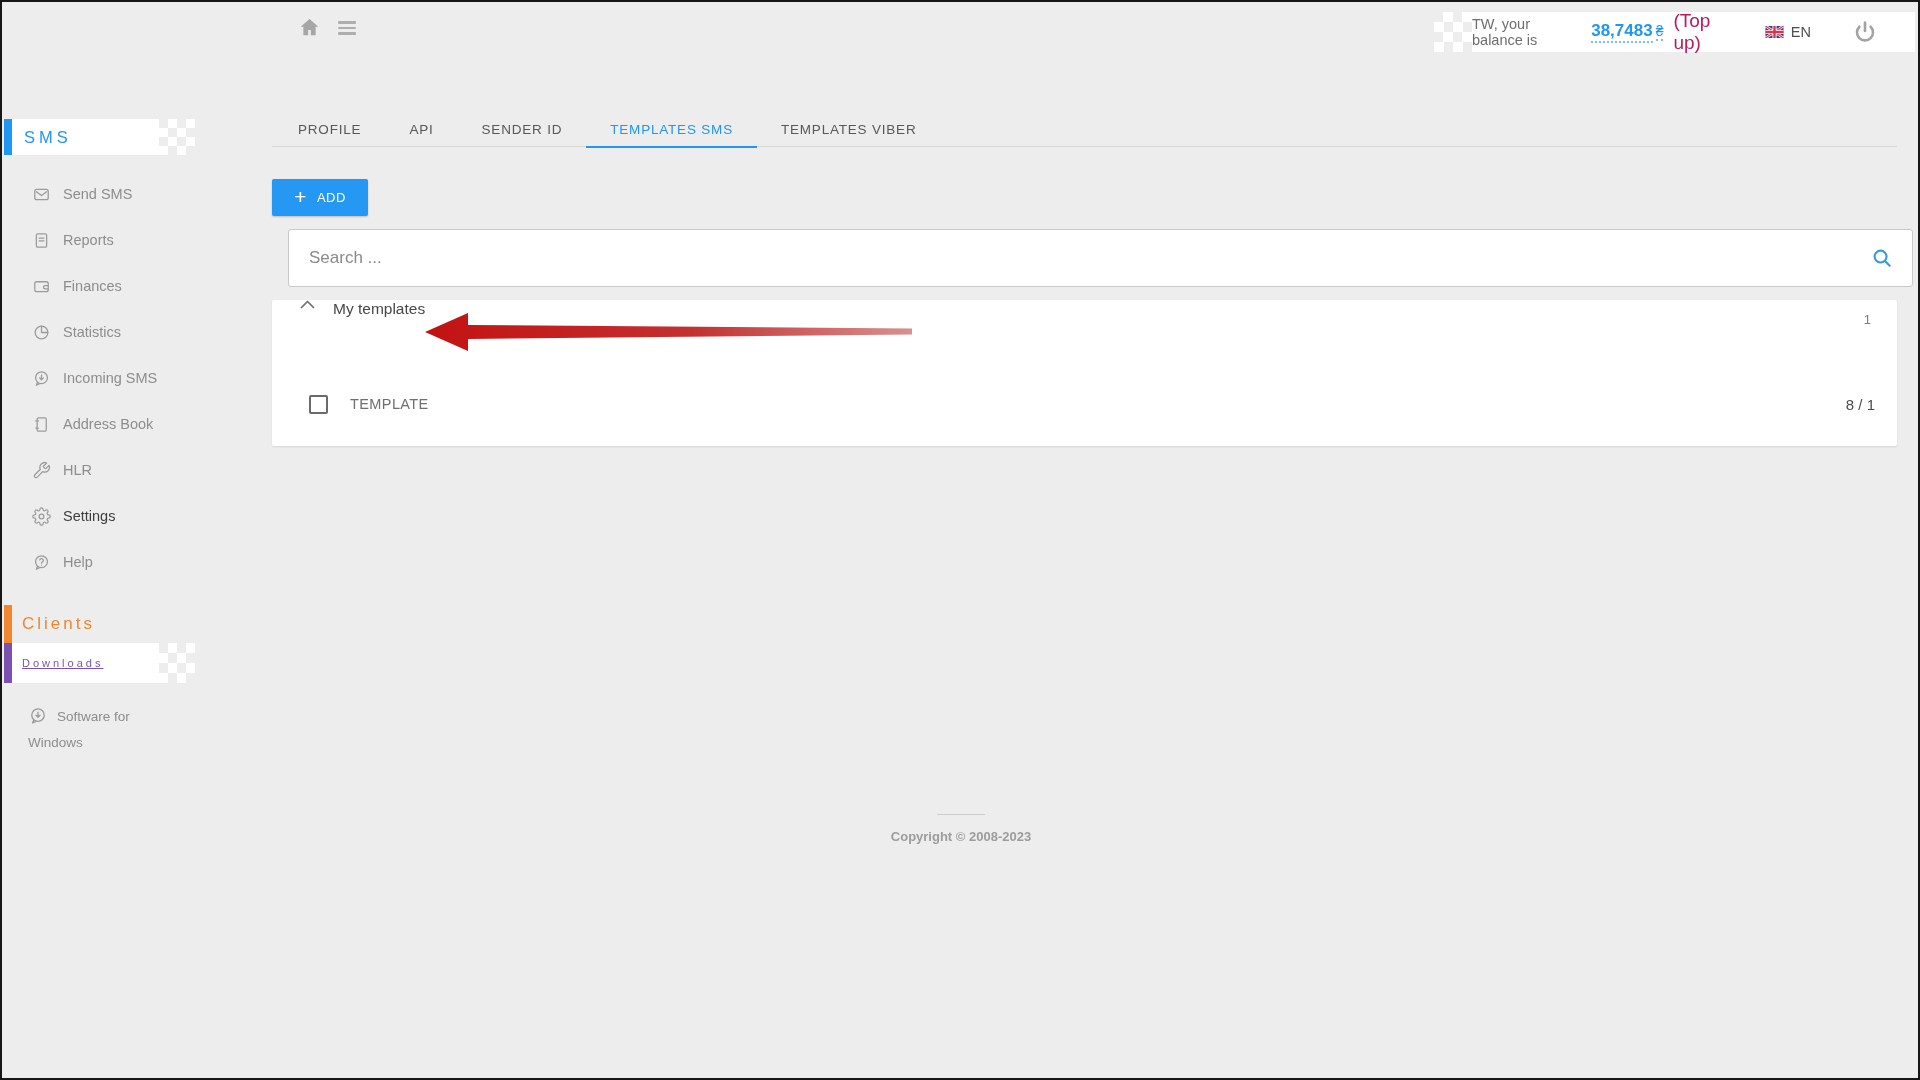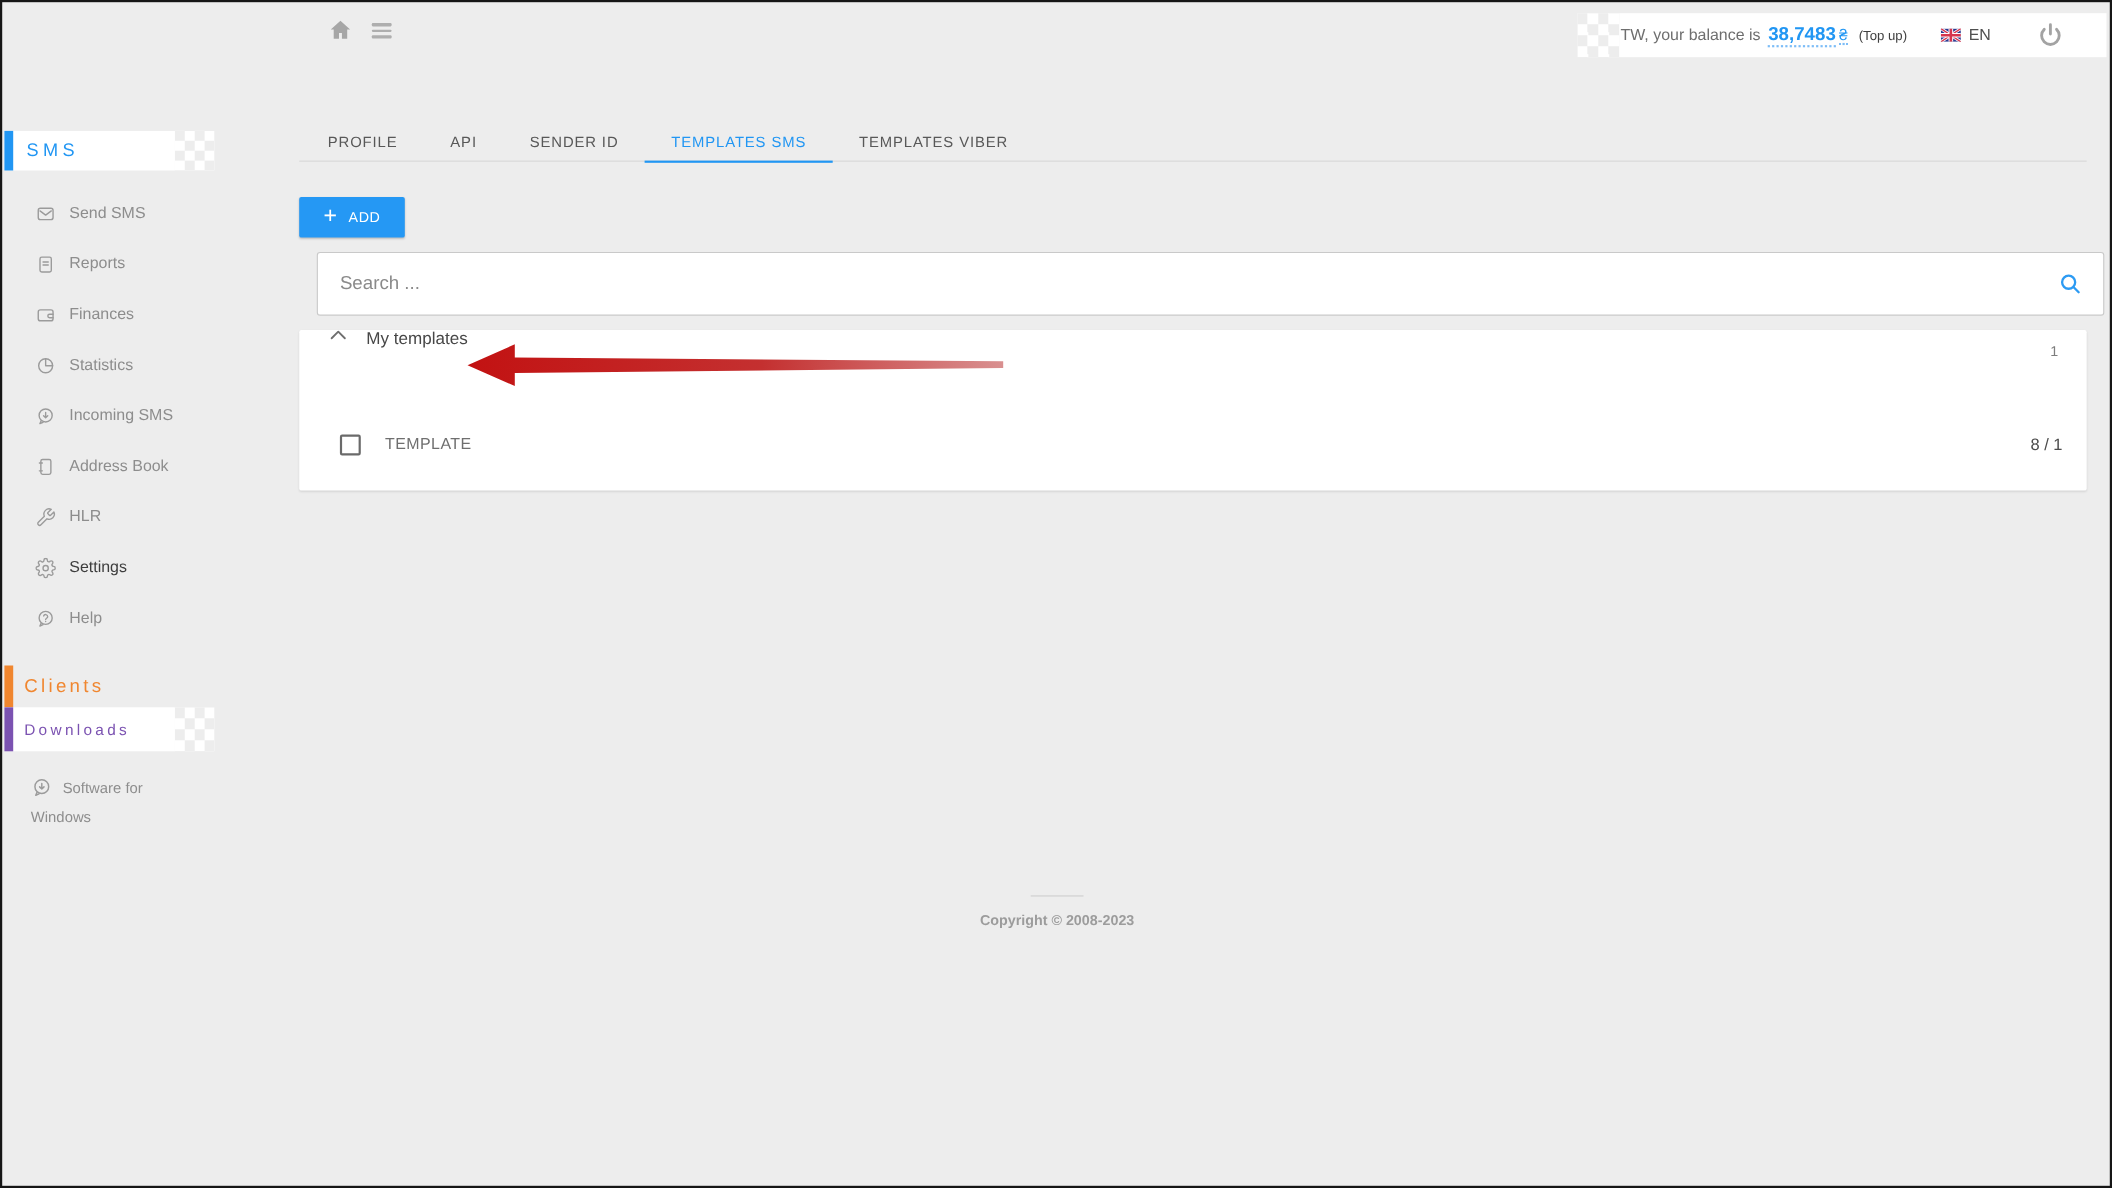--- a/index.html
+++ b/index.html
@@ -9,43 +9,43 @@
   
   .icon-btn { position:absolute; cursor:pointer; }
   .home-btn { left:296px; top:14px; }
   .menu-btn { left:336px; top:19px; width:18px; display:flex; flex-direction:column; gap:3px; }
   .menu-btn i { display:block; height:2.6px; background:#aeaeae; border-radius:1px; }
 
   .balance-checker { position:absolute; left:1432px; top:10px; width:38px; height:40px;
     background-image:conic-gradient(#fff 25%, transparent 0 50%, #fff 0 75%, transparent 0);
     background-size:19px 20px; }
   .balance-box { position:absolute; left:1470px; top:10px; width:443px; height:40px; background:#fff;
-    display:flex; align-items:center; justify-content:center; padding-right:38px; }
+    display:flex; align-items:center; justify-content:flex-end; padding-right:38px; }
   .balance-text { color:#6e6e6e; font-size:14.5px; margin-right:7px; }
   .balance-value { color:#2196F3; font-weight:bold; font-size:17px; border-bottom:2px dotted #7dbdf7; cursor:pointer; }
   .balance-cur { color:#2196F3; font-size:14px; border-bottom:2px dotted #7dbdf7; margin-left:3px; cursor:pointer;}
-  .topup { color:#404040; font-size:12px; margin-left:10px; margin-right:30px; cursor:pointer; text-decoration:none;}
+  .topup { color:#be185d; font-size:19px; margin-left:10px; margin-right:30px; cursor:pointer; text-decoration:none;}
   .lang { display:flex; align-items:center; gap:7px; margin-right:42px; cursor:pointer; }
   .lang .code { color:#4f4f4f; font-size:14.5px; }
   .power { cursor:pointer; display:flex; }
 
   
   .banner { position:absolute; left:2px; width:155px; display:flex; align-items:center; }
   .banner .bar { position:absolute; left:0; top:0; bottom:0; width:8px; }
   .sms-banner { top:117px; height:36px; background:#fff; }
   .sms-banner .bar { background:#2196F3; }
   .sms-banner .txt { color:#2196F3; font-size:16.5px; letter-spacing:4px; padding-left:20px; }
   .checker { position:absolute; background-image:conic-gradient(#fff 25%, transparent 0 50%, #fff 0 75%, transparent 0); }
   .sms-checker { left:157px; top:117px; width:36px; height:36px; background-size:18px 18px; }
   .clients-banner { top:603px; height:38px; }
   .clients-banner .bar { background:#F0862F; }
   .clients-banner .txt { color:#F0862F; font-size:17px; letter-spacing:3px; padding-left:18px; }
   .downloads-banner { top:641px; height:40px; background:#fff; }
   .downloads-banner .bar { background:#7B52B1; }
-  .downloads-banner .txt { color:#7B52B1; font-size:14px; letter-spacing:3px; padding-left:18px; }
+  .downloads-banner .txt { color:#7B52B1; font-size:11px; letter-spacing:3px; padding-left:18px;text-decoration:underline; }
   .dl-checker { left:157px; top:641px; width:36px; height:40px; background-size:18px 20px; }
 
   .nav { position:absolute; left:0; top:169px; width:210px; }
   .nav-item { display:flex; align-items:center; height:46px; padding-left:30px; gap:12px;
     color:#8d8d8d; font-size:14.5px; cursor:pointer; }
   .nav-item.current { color:#3d3d3d; }
   .nav-item svg { flex:0 0 auto; }
 
   .software { position:absolute; left:26px; top:702px; width:148px; color:#8d8d8d; font-size:13.5px;
     line-height:26px; cursor:pointer; }

